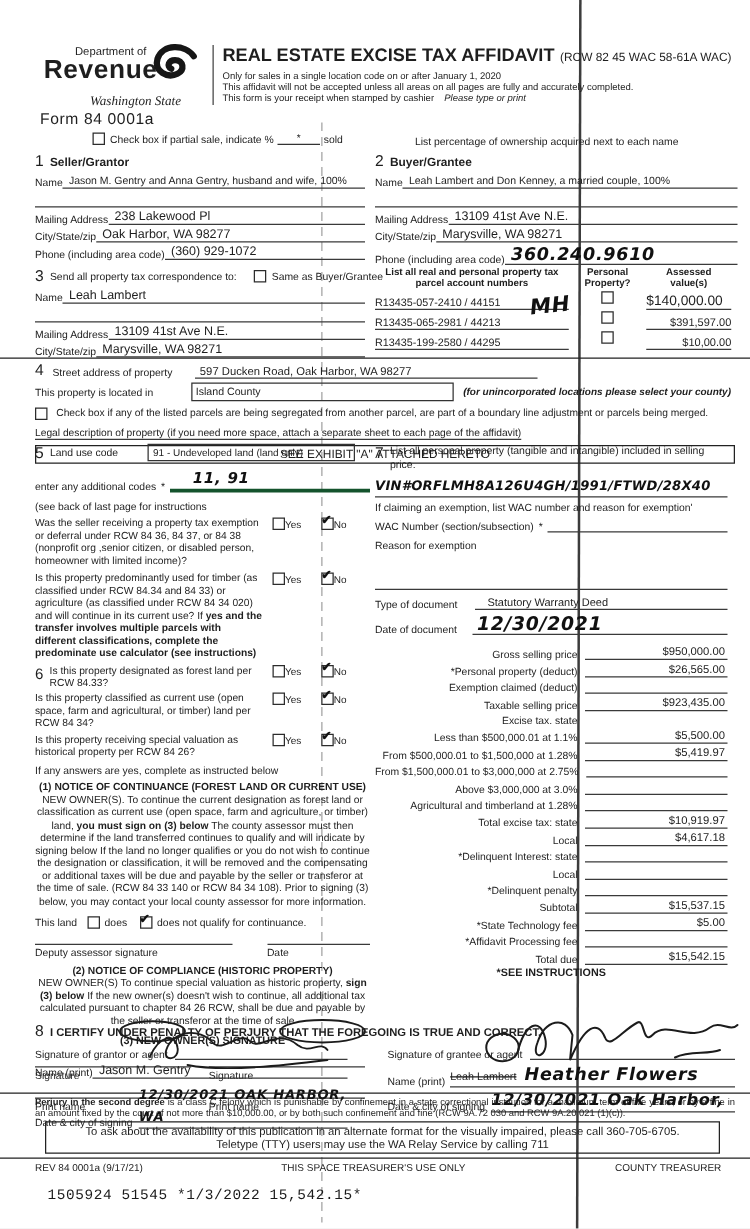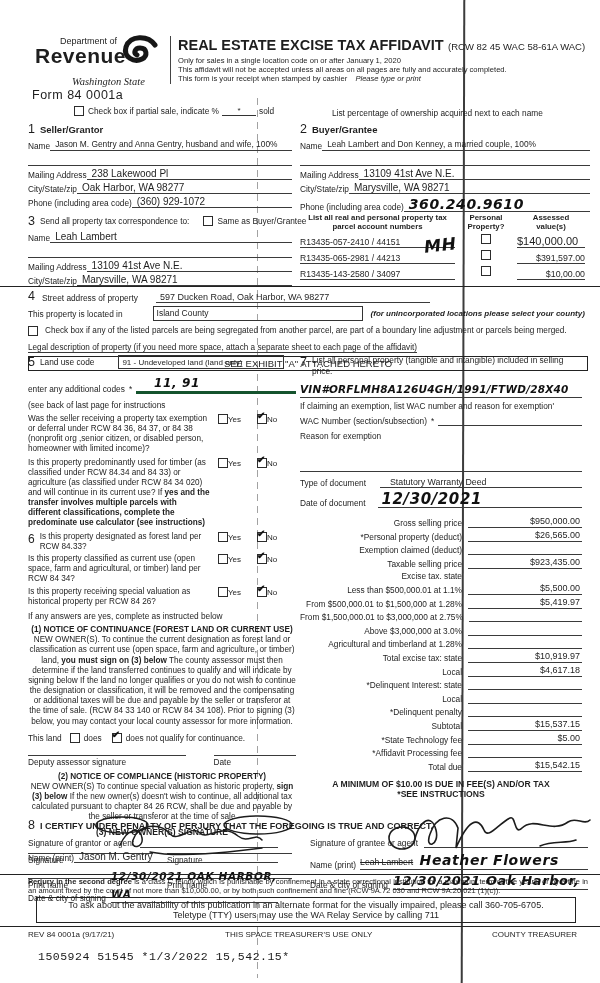--- a/index.html
+++ b/index.html
@@ -146,21 +146,21 @@
       <div style="width:155px;border-bottom:1px solid #3a3a3a;font-size:8.6px;">R13435-057-2410 / 44151</div>
       <div style="width:62px;text-align:center;"><span class="cb"></span></div>
       <div style="width:68px;border-bottom:1px solid #3a3a3a;font-size:11px;text-align:left;">$140,000.00</div>
     </div>
     <div style="display:flex;align-items:flex-end;height:16px;">
       <div style="width:155px;border-bottom:1px solid #3a3a3a;font-size:8.6px;">R13435-065-2981 / 44213</div>
       <div style="width:62px;text-align:center;"><span class="cb"></span></div>
       <div style="width:68px;border-bottom:1px solid #3a3a3a;font-size:8.8px;text-align:right;">$391,597.00</div>
     </div>
     <div style="display:flex;align-items:flex-end;height:16px;">
-      <div style="width:155px;border-bottom:1px solid #3a3a3a;font-size:8.6px;">R13435-143-2580 / 34097</div>
+      <div style="width:155px;border-bottom:1px solid #3a3a3a;font-size:8.6px;">R13435-199-2580 / 44295</div>
       <div style="width:62px;text-align:center;"><span class="cb"></span></div>
       <div style="width:68px;border-bottom:1px solid #3a3a3a;font-size:8.8px;text-align:right;">$10,00.00</div>
     </div>
   </div>
 
   <div class="abs hand" style="left:424px;top:235px;font-size:17px;transform:rotate(-6deg);">MH</div>
 
   <div class="hr" style="top:286px;"></div>
 
   <div class="abs" style="left:28px;top:289px;width:560px;">
@@ -400,21 +400,20 @@
         </div>
       <div class="mrow">
           <span class="mlabel">*Affidavit Processing fee</span>
           <span class="mval"></span>
         </div>
       <div class="mrow">
           <span class="mlabel">Total due</span>
           <span class="mval">$15,542.15</span>
         </div>
     </div>
-    <div style="text-align:center;font-size:8.6px;font-weight:bold;margin-top:7px;">A MINIMUM OF $10.00 IS DUE IN FEE(S) AND/OR TAX</div>
     <div style="text-align:center;font-size:8.6px;font-weight:bold;">*SEE INSTRUCTIONS</div>
   </div>
 
   <div class="abs" style="left:28px;top:818px;width:560px;">
     <div style="display:flex;align-items:baseline;">
       <span class="secnum">8</span>
       <span style="font-size:9px;font-weight:bold;">I CERTIFY UNDER PENALTY OF PERJURY THAT THE FOREGOING IS TRUE AND CORRECT.</span>
     </div>
   </div>
 

